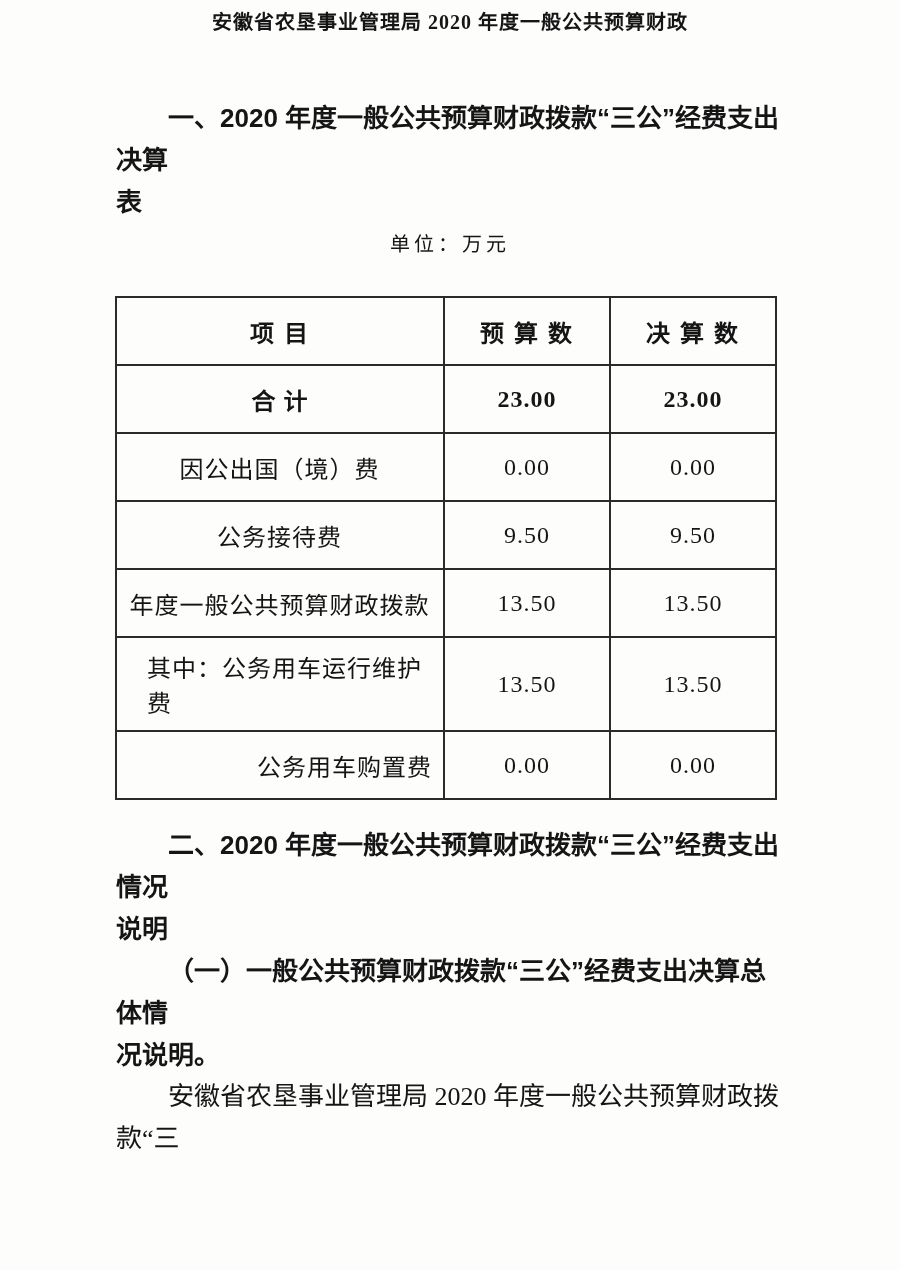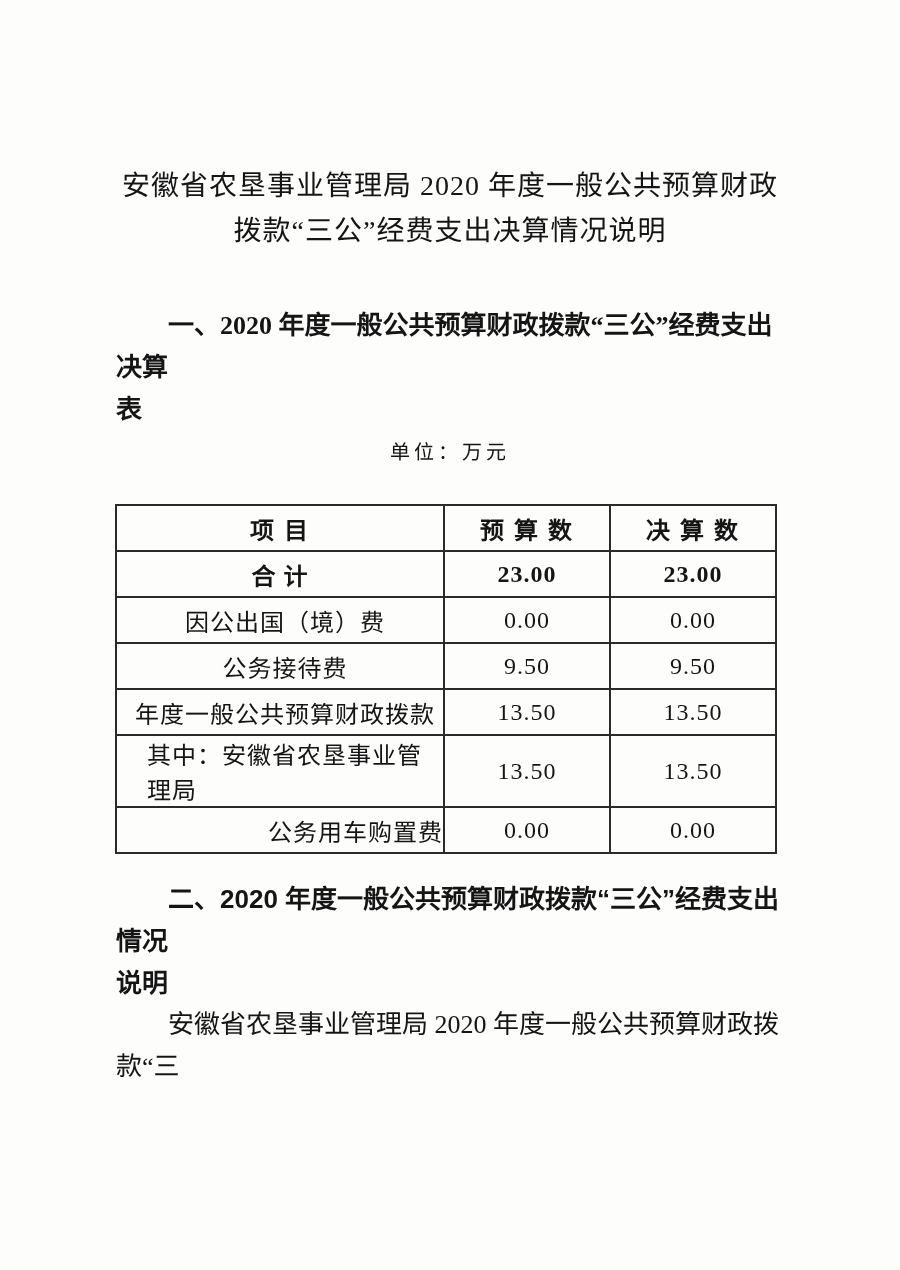--- a/index.html
+++ b/index.html
@@ -14,56 +14,55 @@
     margin: 0 auto;
     background: #fdfdfc;
     color: #151515;
     font-family: "Liberation Serif", "DejaVu Serif", serif;
     overflow: hidden;
   }
   .content {
     padding: 0 116px;
   }
   .doc-title {
-    margin-top: 163px;
-    font-size: 28px;
+    font-size: 20px;
     line-height: 45px;
-    font-weight: normal;
+    font-weight: bold;
     text-align: center;
     letter-spacing: 1px;
   }
   .body-block {
     font-size: 26px;
     line-height: 42px;
   }
   .heading {
     font-family: "Liberation Sans", "DejaVu Sans", sans-serif;
     font-weight: bold;
   }
-  .sec1 { margin-top: 52px; font-family: Liberation Serif, serif; }
+  .sec1 { margin-top: 52px; }
   .sec2 { margin-top: 24px; }
   .indent-first .line:first-child { text-indent: 2em; }
   .unit-note {
     font-size: 20px;
     line-height: 42px;
     text-align: center;
     letter-spacing: 4px;
   }
   table.expense {
     margin-top: 31px;
     width: 660px;
     margin-left: -1px;
     border-collapse: collapse;
     table-layout: fixed;
     font-size: 24px;
   }
   table.expense th, table.expense td {
     border: 2px solid #2b2b2b;
     height: 44px;
-    padding: 0;
+    padding: 11px;
     text-align: center;
     vertical-align: middle;
     letter-spacing: 1px;
   }
   table.expense col.c-item  { width: 328px; }
   table.expense col.c-num   { width: 166px; }
   table.expense th { font-weight: bold; letter-spacing: 2px; }
   tr.row-total td { font-weight: bold; }
   tr.row-left td:first-child {
     text-align: center;
@@ -76,21 +75,20 @@
   tr.row-center td:first-child { text-align: right; }
 </style>
 </head>
 <body>
 
 <div class="page">
   <div class="content">
 
     <div class="doc-title">
         <div class="line">安徽省农垦事业管理局 2020 年度一般公共预算财政</div>
-        <div class="line">拨款“三公”经费支出决算情况说明</div>
       </div>
 
     <div class="body-block heading sec1 indent-first">
         <div class="line">一、2020 年度一般公共预算财政拨款“三公”经费支出决算</div>
         <div class="line">表</div>
       </div>
 
     <div class="unit-note">单位：万元</div>
 
     <table class="expense">
@@ -121,36 +119,40 @@
             <td>公务接待费</td>
             <td>9.50</td>
             <td>9.50</td>
           </tr>
           <tr class="row-left">
             <td>年度一般公共预算财政拨款</td>
             <td>13.50</td>
             <td>13.50</td>
           </tr>
           <tr class="row-left-indent">
-            <td>其中：安徽省农垦事业管理局</td>
+            <td>其中：公务用车运行维护费</td>
             <td>13.50</td>
             <td>13.50</td>
           </tr>
           <tr class="row-center">
             <td>公务用车购置费</td>
             <td>0.00</td>
             <td>0.00</td>
           </tr>
         </tbody>
     </table>
 
     <div class="body-block heading sec2 indent-first">
         <div class="line">二、2020 年度一般公共预算财政拨款“三公”经费支出情况</div>
         <div class="line">说明</div>
       </div>
 
+    <div class="body-block heading indent-first">
+        <div class="line">（一）一般公共预算财政拨款“三公”经费支出决算总体情</div>
+        <div class="line">况说明。</div>
+      </div>
 
     <div class="body-block indent-first">
         <div class="line">安徽省农垦事业管理局 2020 年度一般公共预算财政拨款“三</div>
       </div>
 
   </div>
 </div>
 
 </body></html>

